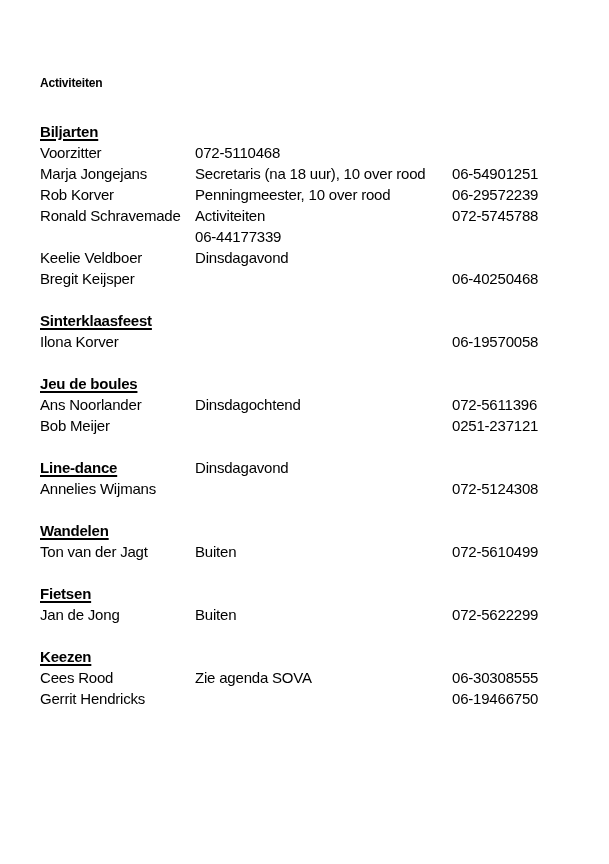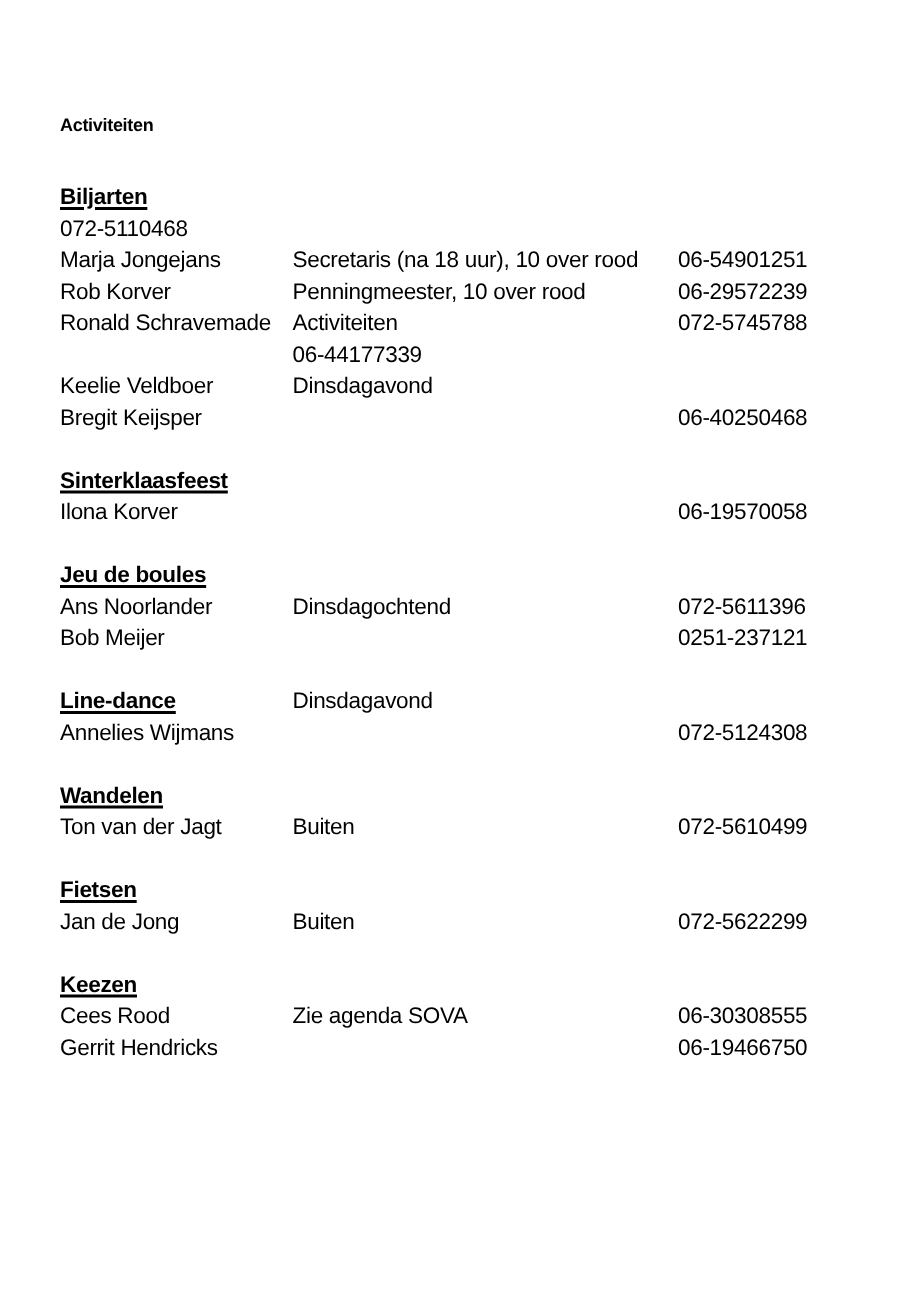--- a/index.html
+++ b/index.html
@@ -52,20 +52,21 @@
   <h1 class="title">Activiteiten</h1>
   <div id="sections">
   <section class="section">
     <div class="row">
       <span class="cell heading">Biljarten</span>
       <span class="cell"></span>
       <span class="cell"></span>
     </div>
     <div>
   <div class="row">
+    <span class="cell">Voorzitter</span>
     <span class="cell">072-5110468</span>
   </div>
 
   <div class="row">
     <span class="cell">Marja Jongejans</span>
     <span class="cell">Secretaris (na 18 uur), 10 over rood</span>
     <span class="cell">06-54901251</span>
   </div>
 
   <div class="row">

